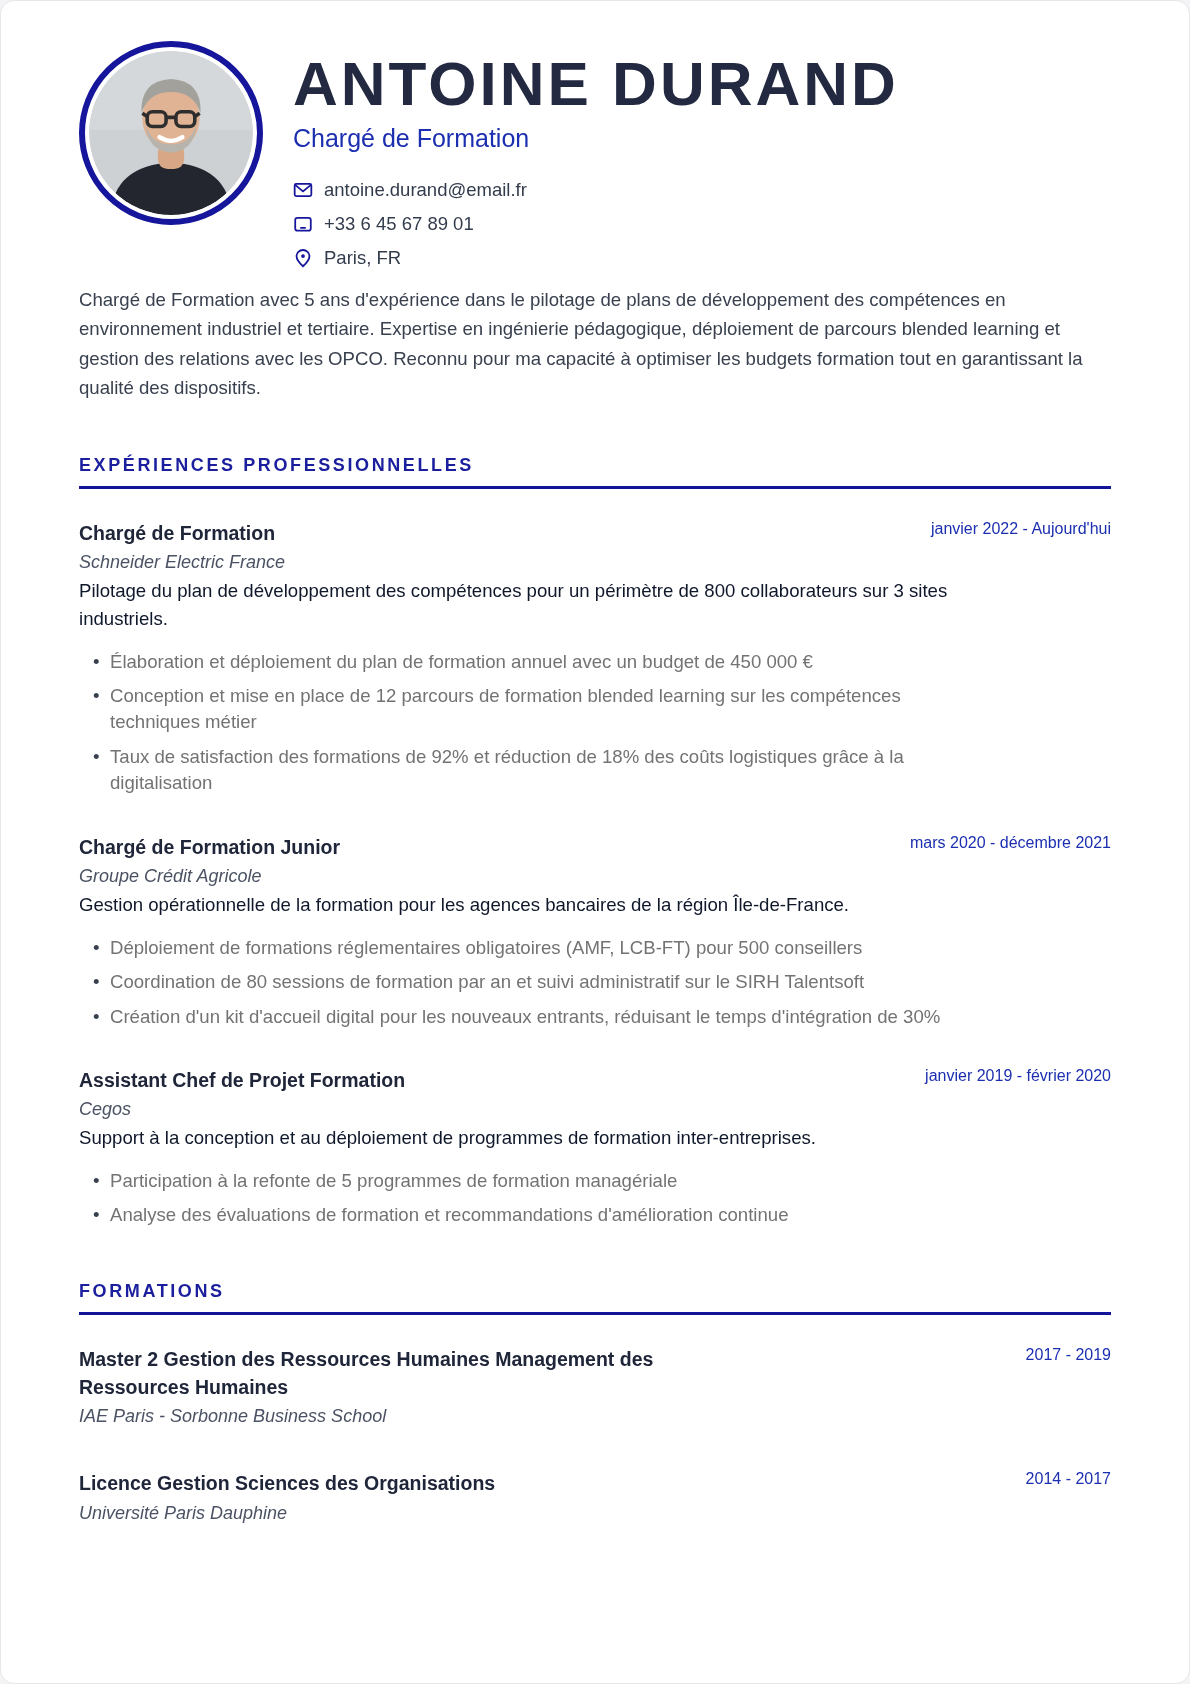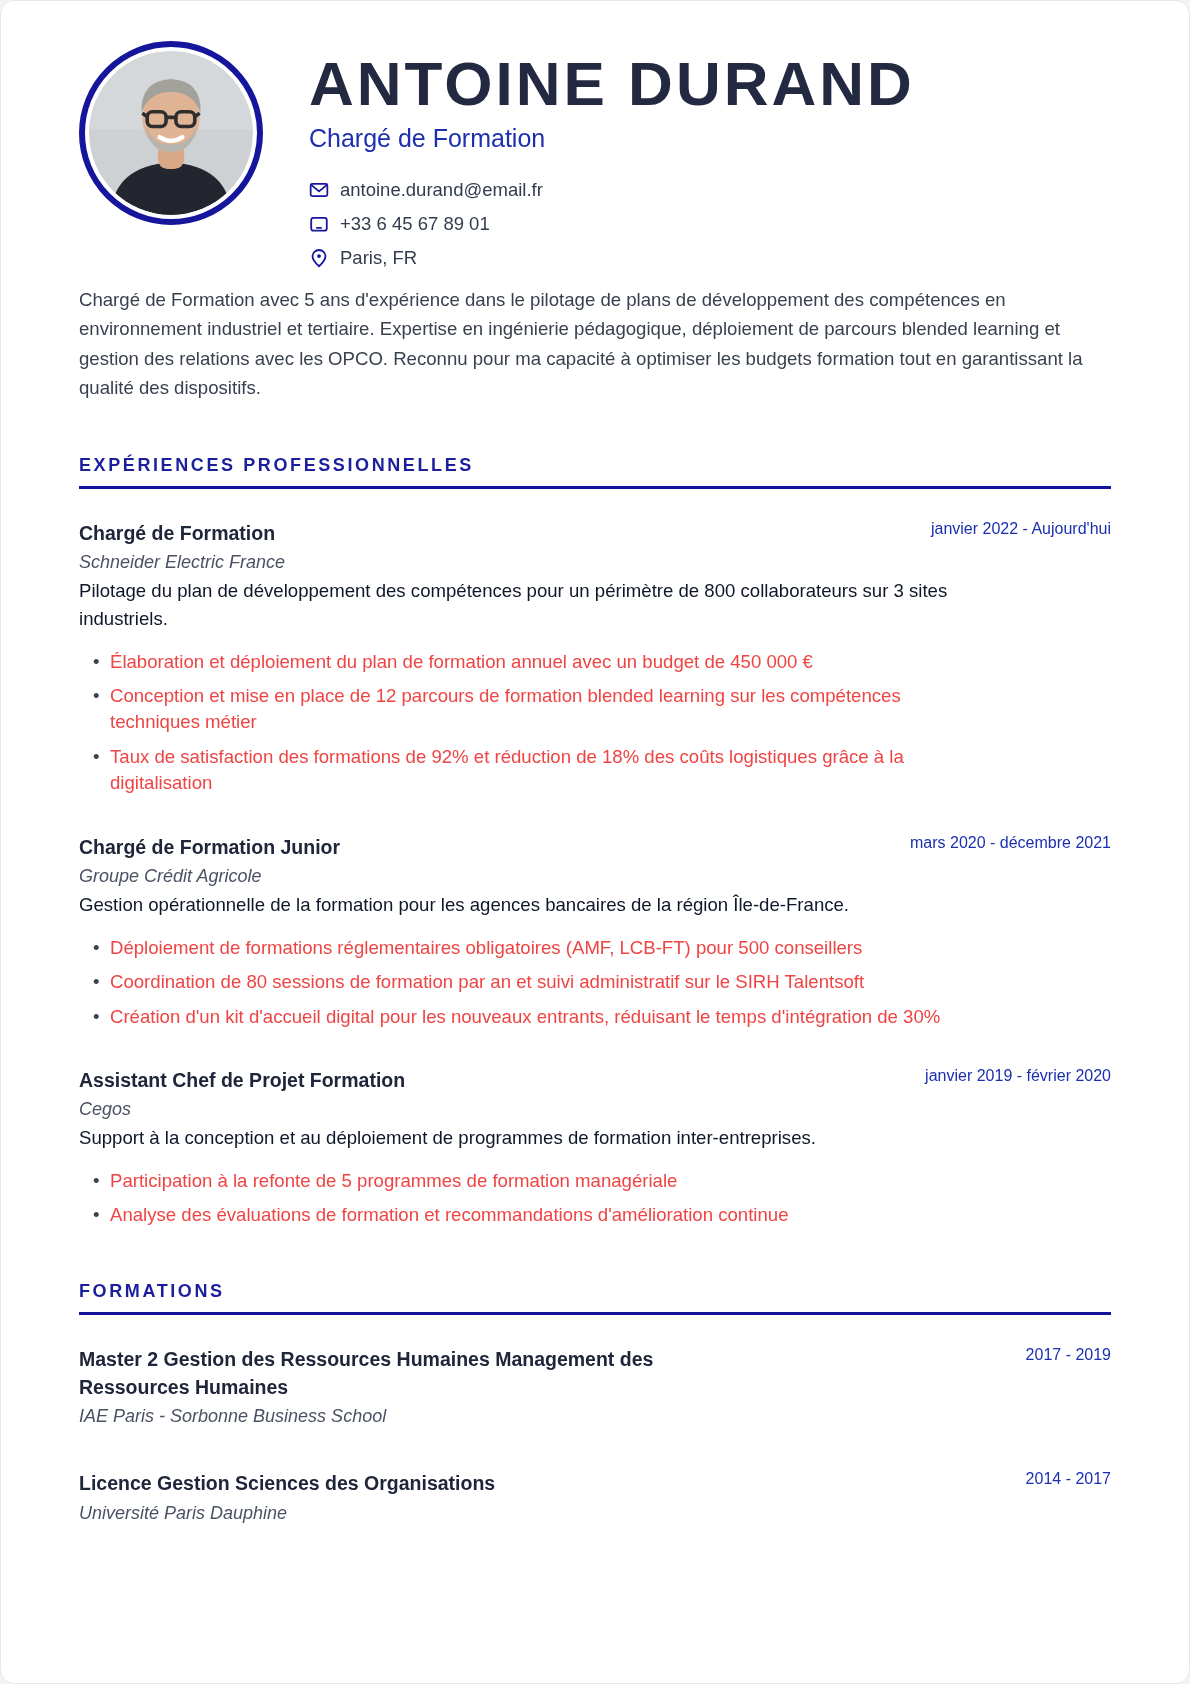--- a/index.html
+++ b/index.html
@@ -15,21 +15,21 @@
     height: 1684px;
     margin: 0 auto;
     background: #ffffff;
     border: 1px solid #e7e7ea;
     border-radius: 14px;
     padding: 40px 78px 60px 78px;
     overflow: hidden;
   }
 
   
-  .header { display: flex; align-items: flex-start; gap: 46px; }
+  .header { display: flex; align-items: flex-start; gap: 30px; }
   .avatar-ring {
     flex: 0 0 auto;
     width: 184px; height: 184px;
     border: 6px solid #16169c;
     border-radius: 50%;
     padding: 4px;
     background: #ffffff;
   }
   .avatar-ring svg { display: block; width: 164px; height: 164px; border-radius: 50%; }
 
@@ -112,21 +112,21 @@
     margin-top: 3px;
     font-size: 18px;
     color: #1c2fb0;
   }
   ul.bullets { list-style: none; margin: 16px 0 0 0; padding: 0 0 0 14px; }
   ul.bullets li {
     position: relative;
     padding-left: 17px;
     font-size: 18.6px;
     line-height: 1.42;
-    color: #ef4444;
+    color: #737373;
     margin-top: 8px;
     max-width: 900px;
   }
   ul.bullets li:first-child { margin-top: 0; }
   ul.bullets li::before {
     content: "•";
     position: absolute;
     left: 0; top: 0;
     color: #39414f;
   }

